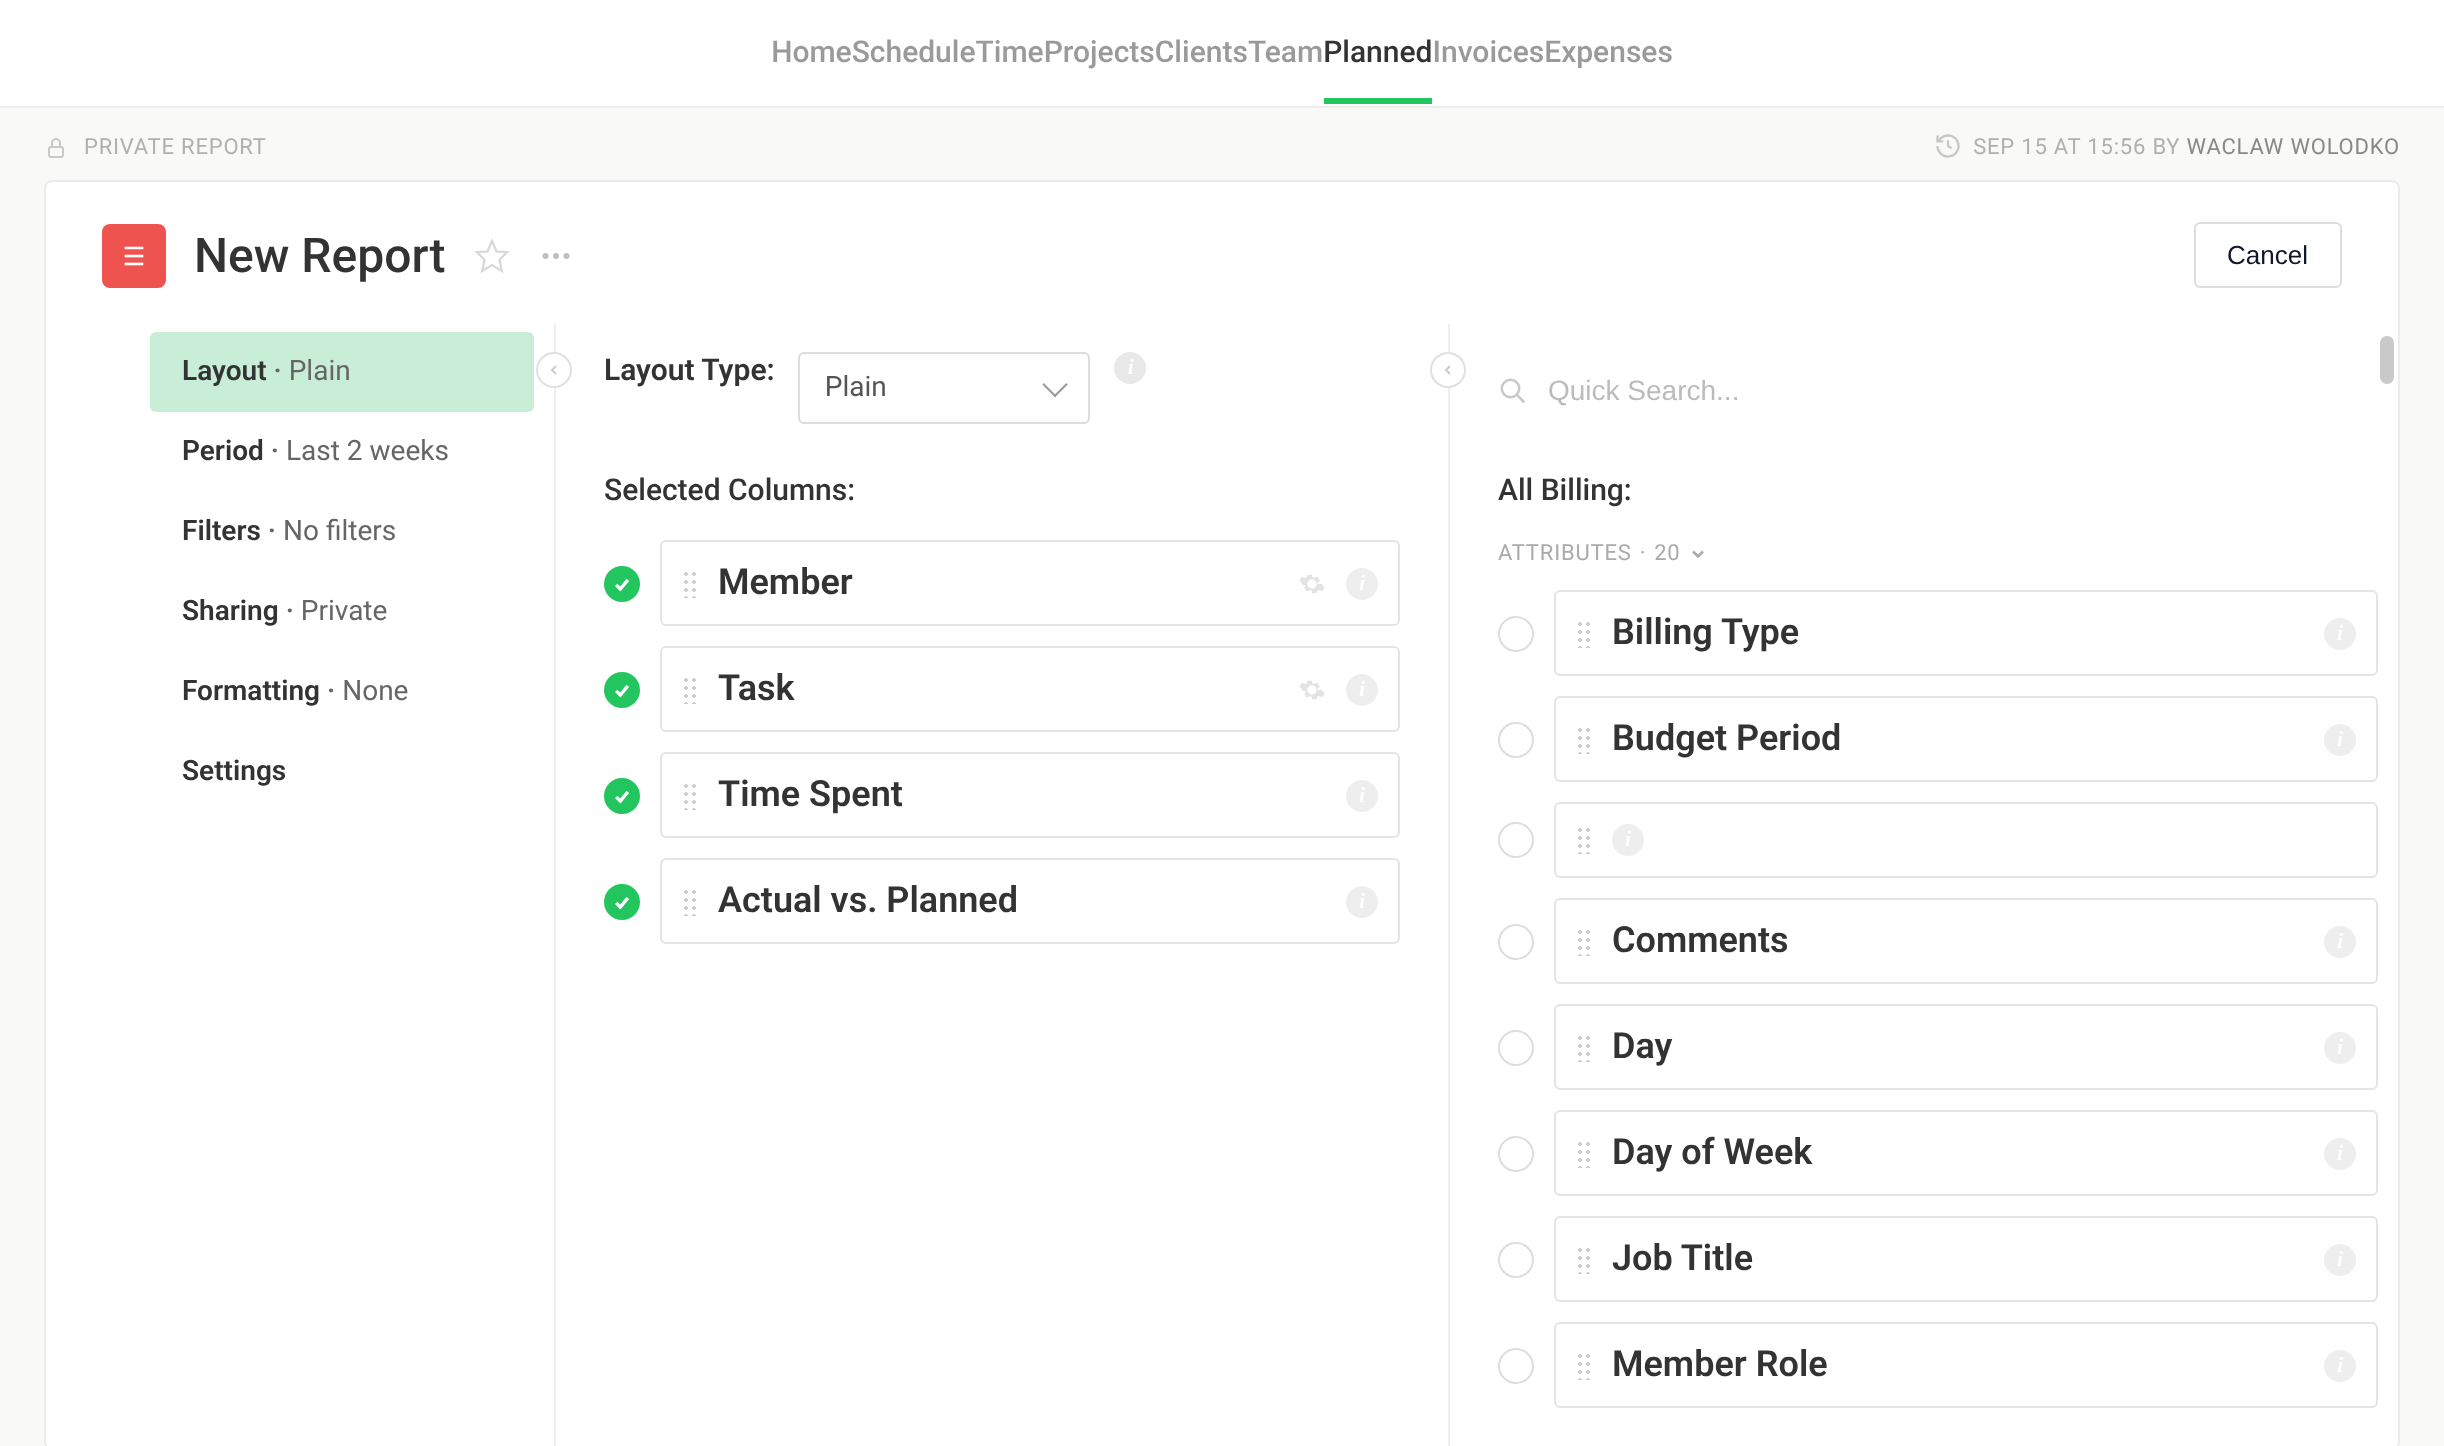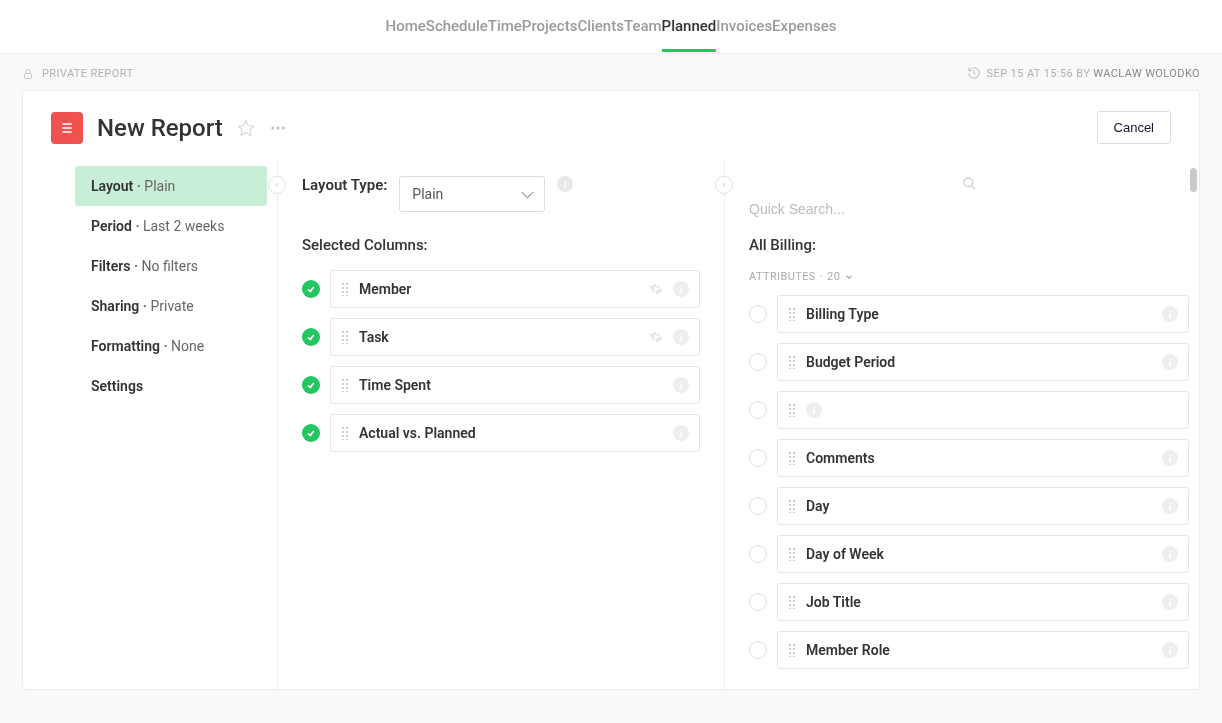--- a/index.html
+++ b/index.html
@@ -218,31 +218,30 @@
     gap: 10px;
     cursor: grab;
   }
   .drag {
     width: 8px; height: 14px;
     display: inline-block;
     background-image: radial-gradient(#ccc 1px, transparent 1px);
     background-size: 4px 4px;
     background-position: 0 0;
   }
-  .pill .name { flex: 1; font-weight: 600; font-size: 14px; color: #333; }
+  .pill .name { flex: 1; font-weight: 600; font-size: 18px; color: #333; }
   .pill .gear { color: #ddd; }
   .pill .info-icon { background: #eee; }
 
   .search-wrap {
     display: flex;
     align-items: center;
     gap: 10px;
     margin-bottom: 22px;
     height: 38px;
-    flex-direction: column;
   }
   .search-wrap input {
     border: none;
     outline: none;
     font-size: 14px;
     color: #555;
     width: 100%;
     background: transparent;
   }
   .search-wrap input::placeholder { color: #bbb; }

